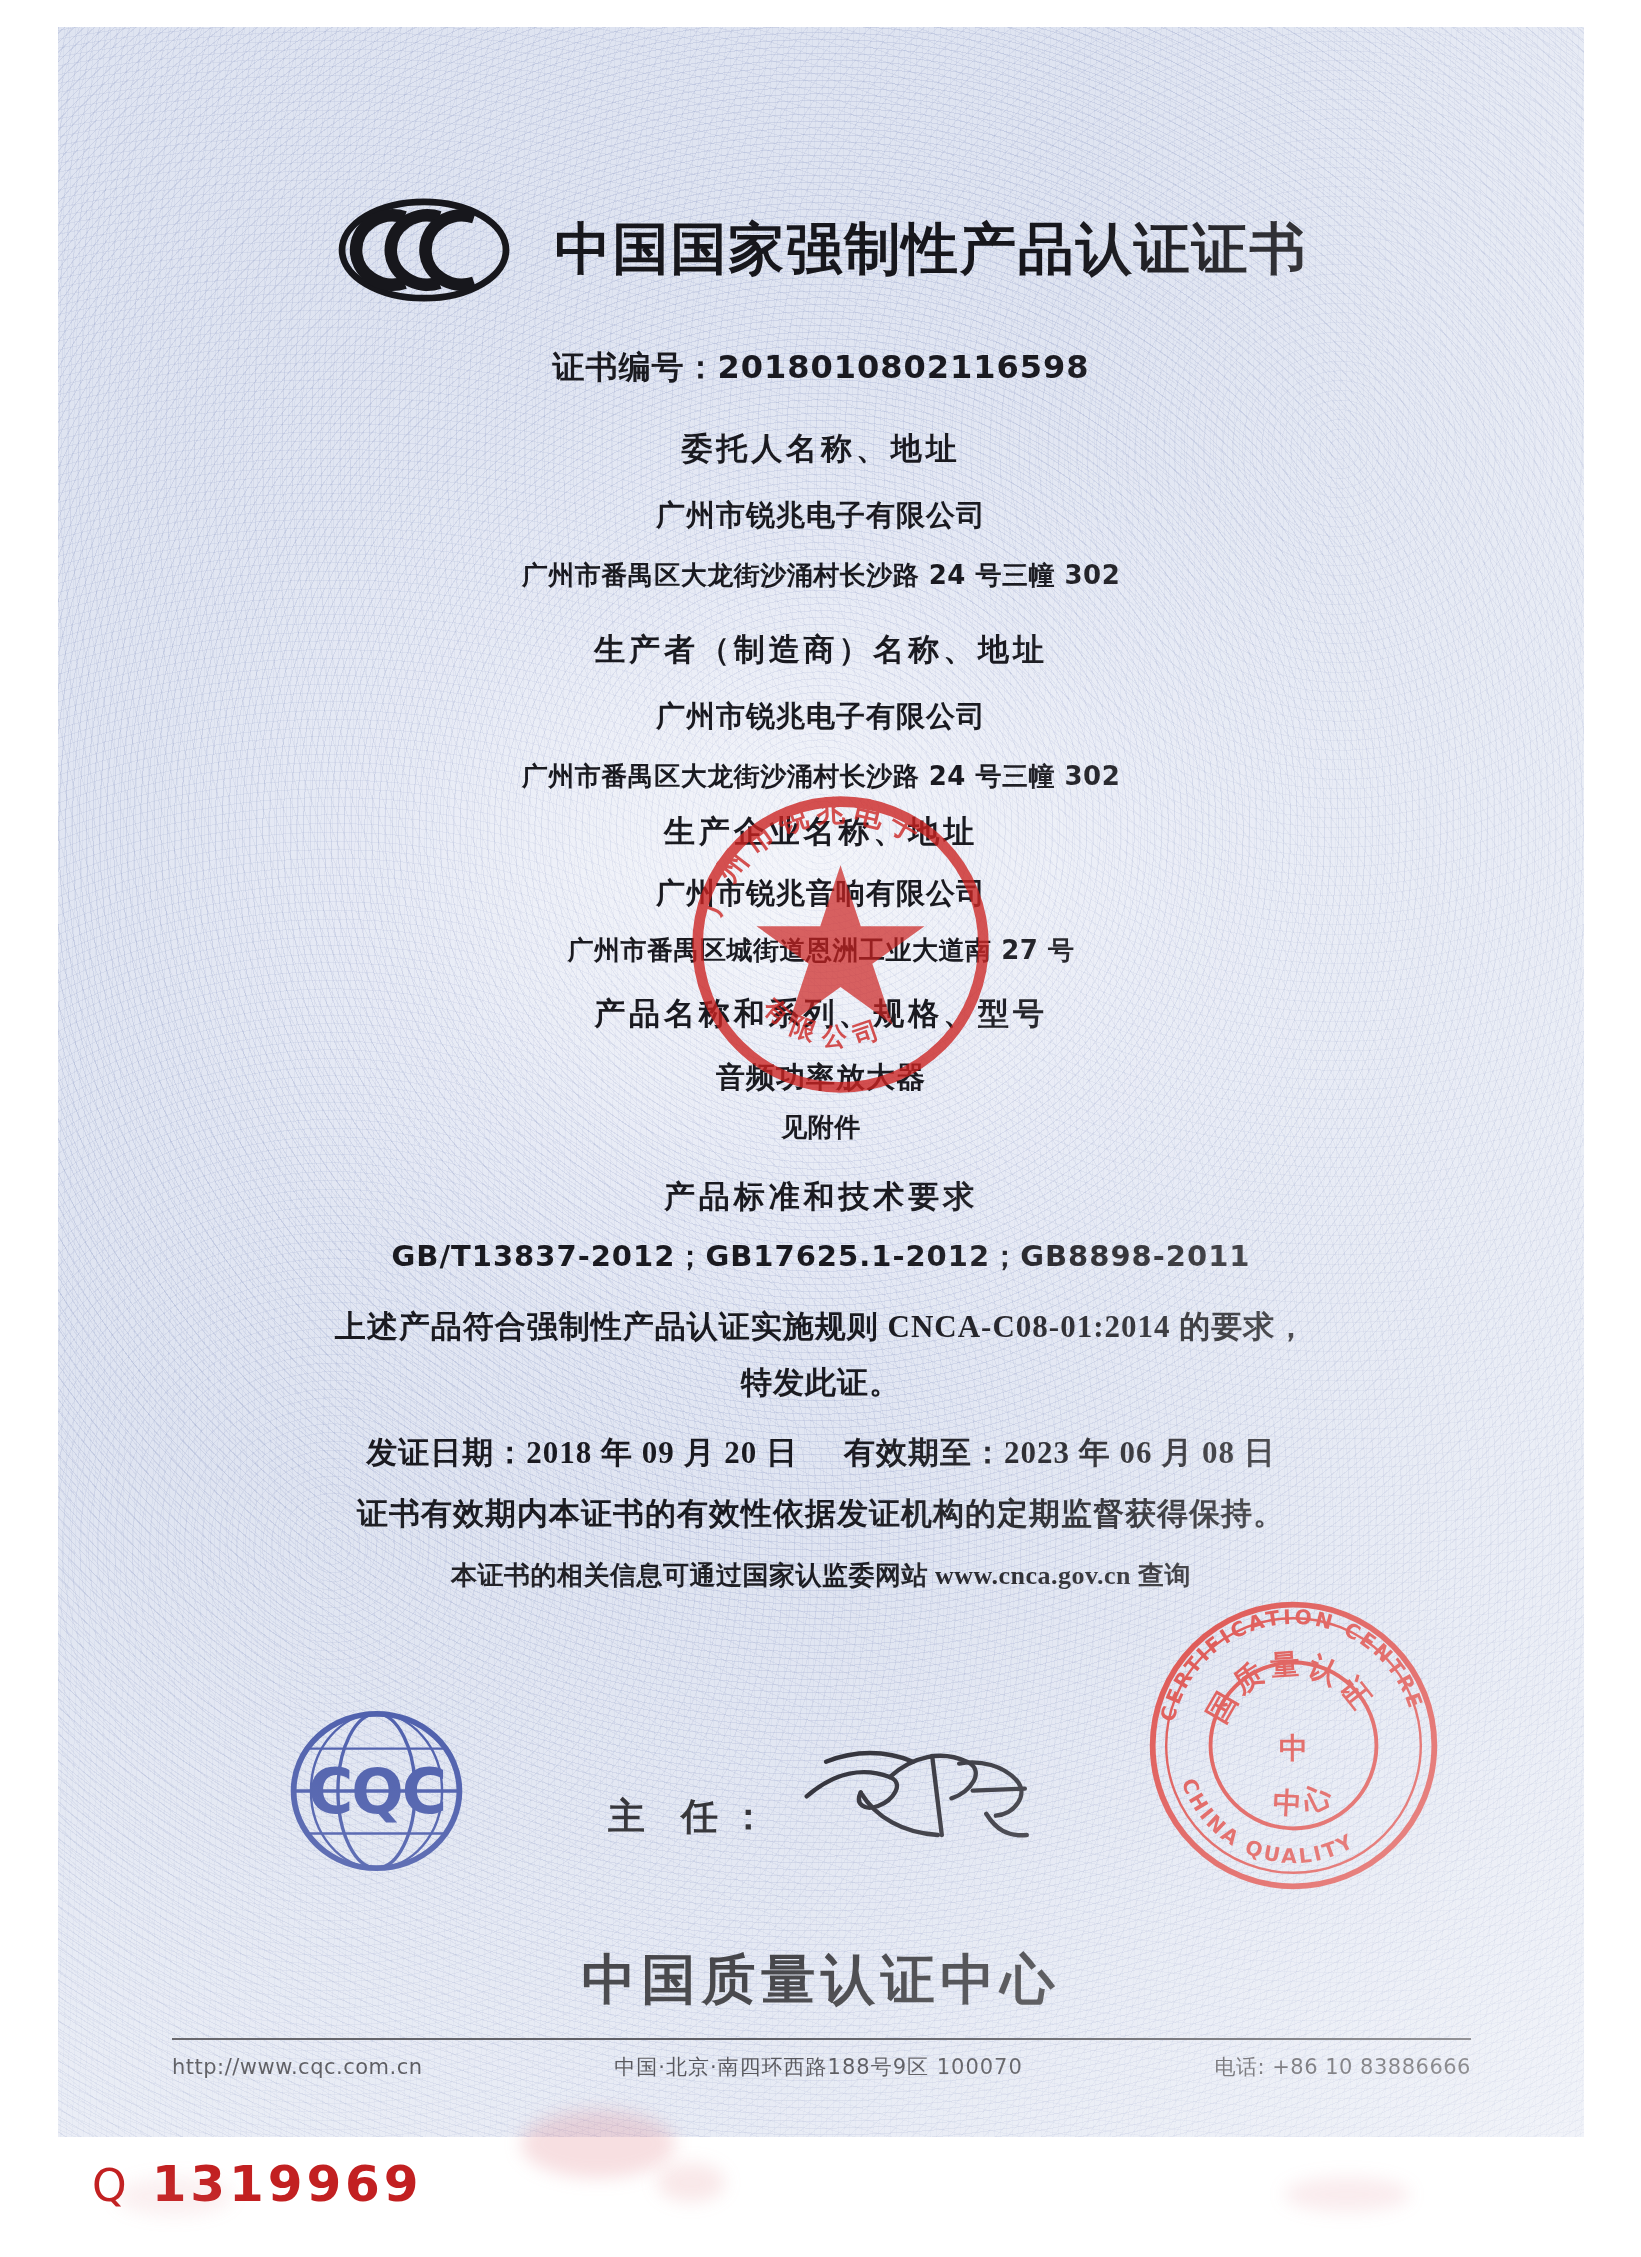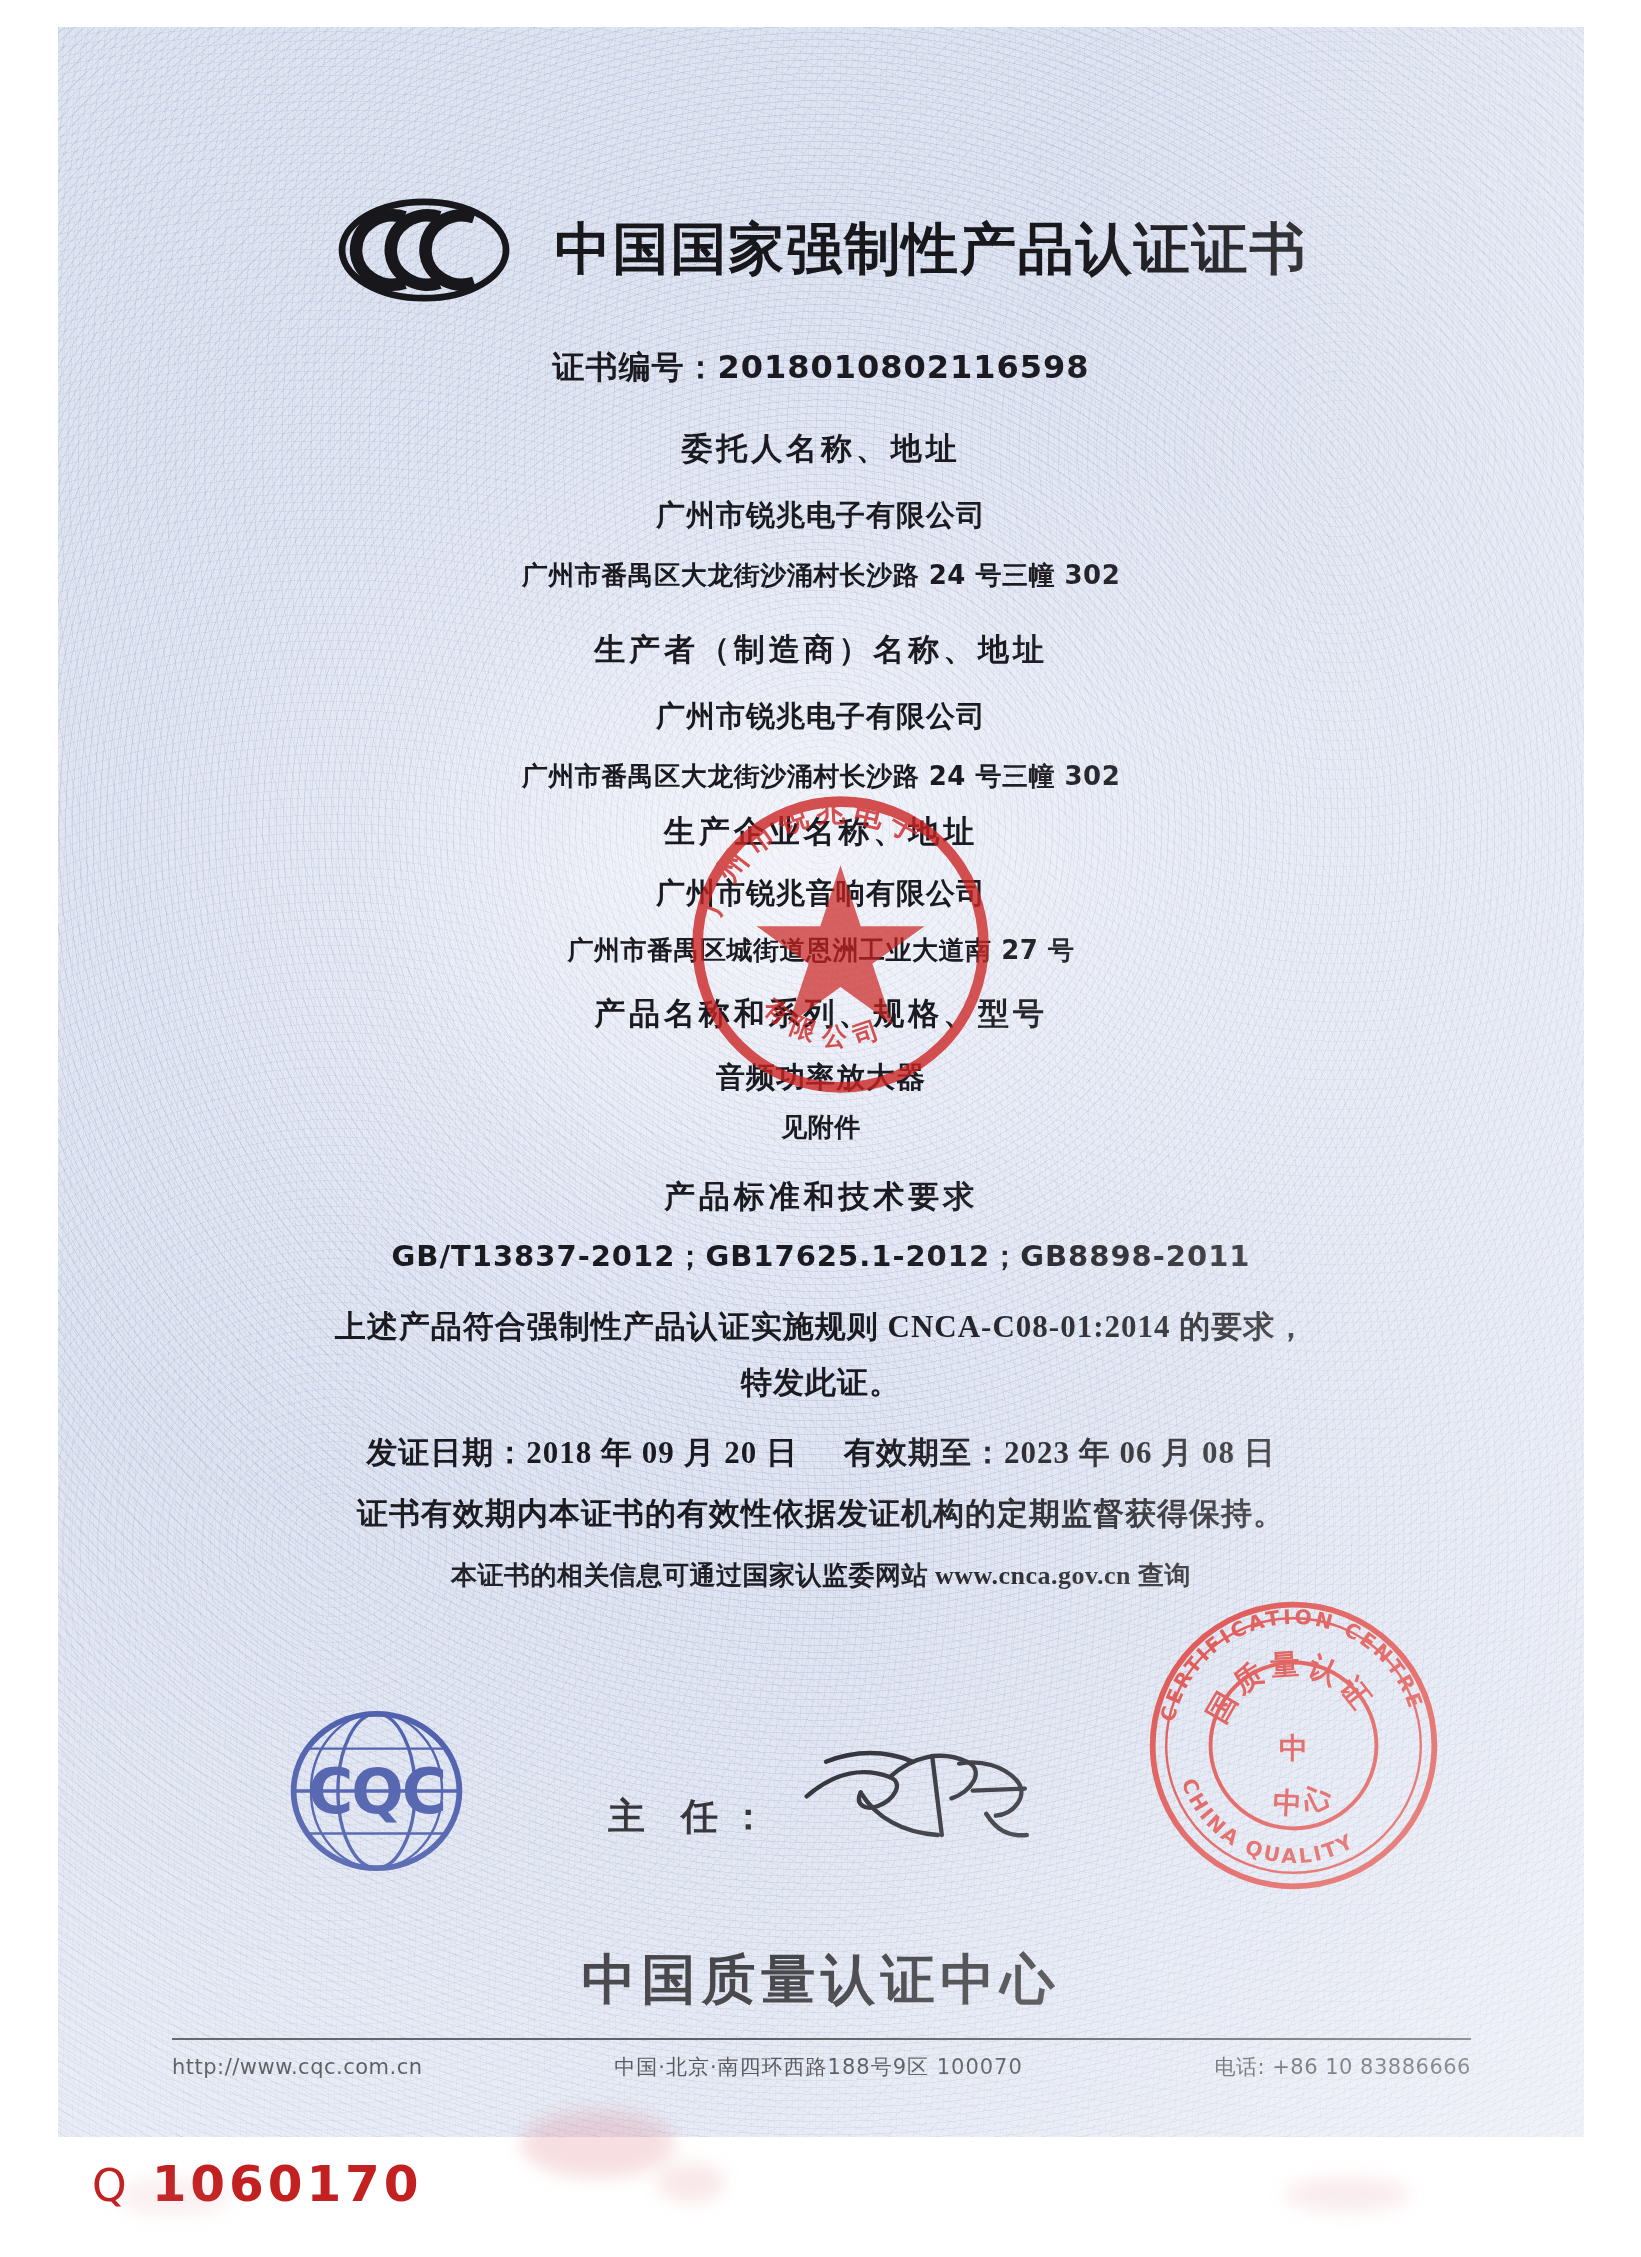--- a/index.html
+++ b/index.html
@@ -396,21 +396,21 @@
         <span>http://www.cqc.com.cn</span>
         <span class="mid">中国·北京·南四环西路188号9区  100070</span>
         <span>电话: +86 10 83886666</span>
       </div>
 
     </div>
   </div>
 
   <div class="serial">
     <span class="q">Q</span>
-    <span class="num">1060170</span>
+    <span class="num">1319969</span>
   </div>
 
   <div class="smudge s1"></div>
   <div class="smudge s2"></div>
   <div class="smudge s3"></div>
   <div class="smudge s4"></div>
 </div>
 
 
 </body></html>

